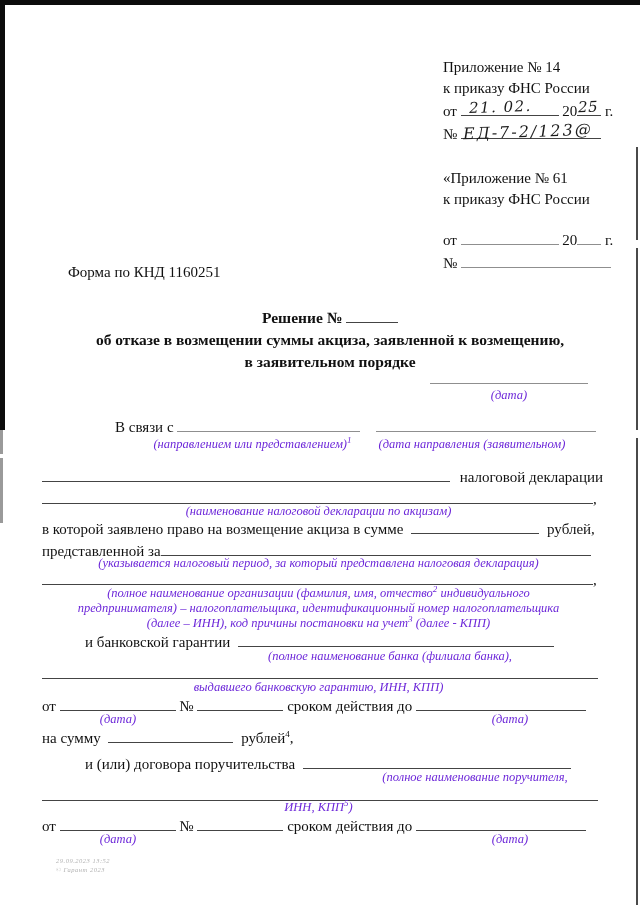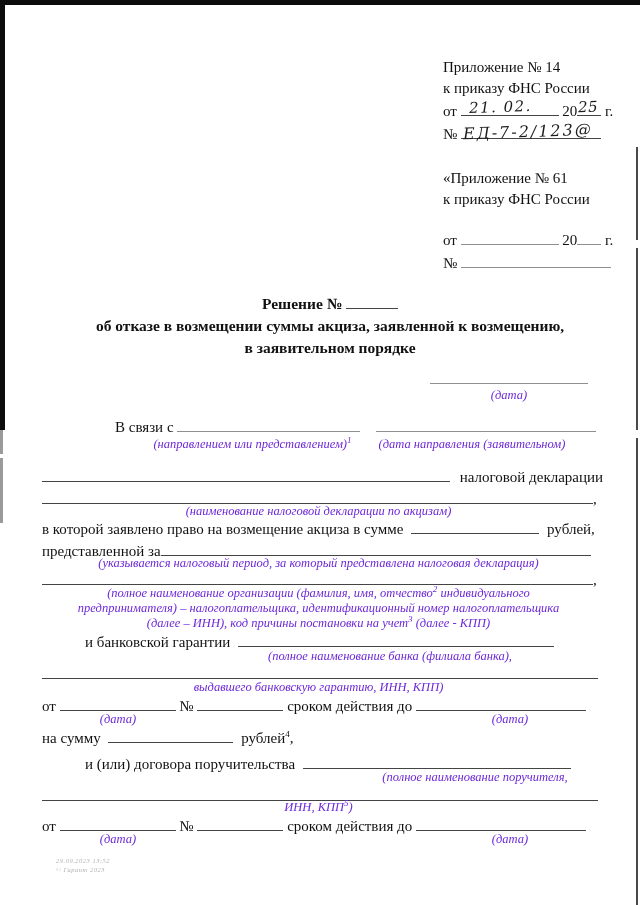--- a/index.html
+++ b/index.html
@@ -15,21 +15,21 @@
   .blank{display:inline-block;border-bottom:1.4px solid #444;height:13px;position:relative;vertical-align:baseline;}
   .blank.grey{border-bottom-color:#8f8f8f;}
   sup{font-size:9px;line-height:0;}
   .hw{
     font-family:"DejaVu Serif",serif;font-style:italic;letter-spacing:1.5px;
     font-size:15px;color:#1c1c1c;display:inline-block;
     position:absolute;bottom:-3px;left:8px;transform:rotate(-2deg);
   }
   .hw.small{left:1px;letter-spacing:0.5px;}
   .hw.big{font-size:16px;letter-spacing:2px;bottom:-4px;left:2px;}
-  .title{font-weight:bold;font-size:15.5px;line-height:22px;text-align:center;white-space:nowrap;}
+  .title{font-weight:bold;font-size:15.5px;line-height:22px;text-align:center;white-space:nowrap;margin-top:14px;}
   .scanline{position:absolute;background:#0c0c0c;}
   .stamp{
     position:absolute;left:56px;top:856px;font-size:6.5px;line-height:9px;
     color:#b3b3b3;font-style:italic;filter:blur(0.3px);letter-spacing:0.5px;
   }
 </style>
 </head>
 <body>
 
 <div class="page">
@@ -65,20 +65,21 @@
       <span class="blank grey" style="width:98px;"></span>
       <span>20</span><span class="blank grey" style="width:24px;"></span>
       <span>г.</span>
     </div>
     <div style="margin-top:2px;">
       <span>№</span>
       <span class="blank grey" style="width:150px;"></span>
     </div>
   </div>
 
+  <div class="abs t15" style="left:68px;top:262px;">Форма по КНД 1160251</div>
 
   <div class="abs title" style="left:45px;top:293px;width:570px;">
     <div>
       <span>Решение №</span>
       <span class="blank" style="width:52px;"></span>
     </div>
     <div>об отказе в возмещении суммы акциза, заявленной к возмещению,</div>
     <div>в заявительном порядке</div>
   </div>
 

